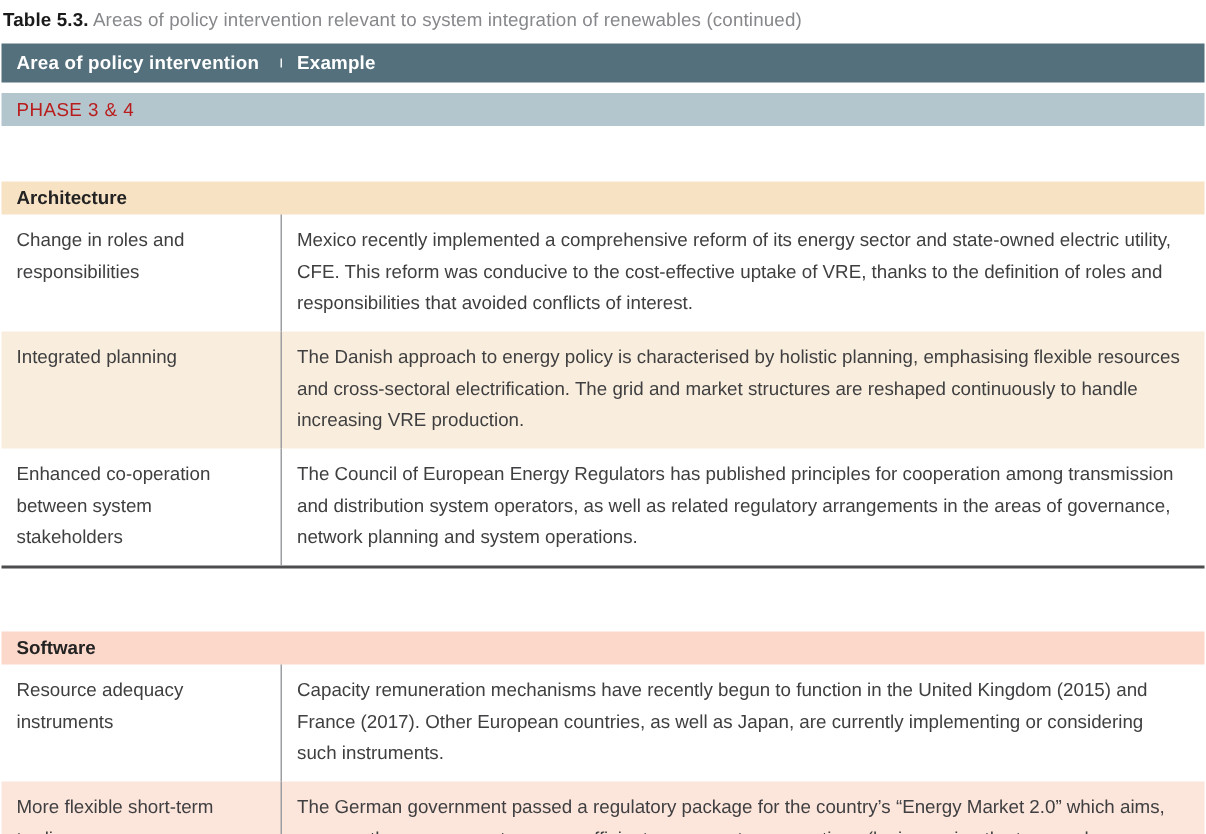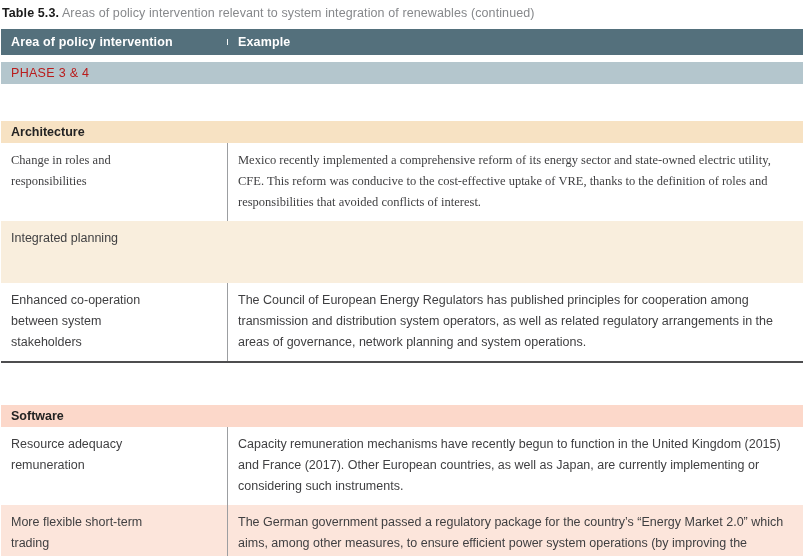--- a/index.html
+++ b/index.html
@@ -17,21 +17,21 @@
     height: 29px;
     font-size: 12.5px;
     letter-spacing: 0.1px;
   }
   .cap-label { font-weight: bold; color: #1a1a1a; }
   .cap-text  { color: var(--caption-gray, #86888b); }
 
   
   .tbl { width: 802px; margin-left: 1px; }
 
-  .row { display: grid; grid-template-columns: 186px 1fr; gap: 40px; }
+  .row { display: grid; grid-template-columns: 186px 1fr; }
 
   
   .row.head {
     background: var(--header-bg, #54707c);
     height: 26px;
     align-items: center;
   }
   .hcell {
     color: #ffffff; font-weight: bold; font-size: 12.5px;
     padding-left: 10px; letter-spacing: 0.15px;
@@ -62,21 +62,21 @@
   .row.data .c1 {
     padding: 7px 18px 8px 10px; line-height: 21px;
   }
   .row.data .c2 {
     padding: 7px 14px 8px 10px; line-height: 21px;
     border-left: 1px solid var(--divider, #9c9ea1);
   }
   .row.data.tintA { background: var(--arch-tint, #f9eedd); }
   .row.data.tintS { background: var(--soft-tint, #fce5db); }
 
-  .rA1 { min-height: 65px; font-family: Liberation Serif, serif; }
+  .rA1 { min-height: 65px; }
   .rA2 { min-height: 62px; }
   .rA3 { min-height: 66px; }
   .rS1 { min-height: 64px; }
   .rS2 { min-height: 80px; }
 
   .hrule { height: 2px; background: var(--dark-border, #4d4d4f); }
 </style>
 </head>
 <body>
 
@@ -108,37 +108,38 @@
       <div class="c2"></div>
     </div>
 
     <div class="row data rA1">
       <div class="c1">Change in roles and responsibilities</div>
       <div class="c2">Mexico recently implemented a comprehensive reform of its energy sector and state-owned electric utility, CFE. This reform was conducive to the cost-effective uptake of VRE, thanks to the definition of roles and responsibilities that avoided conflicts of interest.</div>
     </div>
 
     <div class="row data tintA rA2">
       <div class="c1">Integrated planning</div>
+      <div class="c2">The Danish approach to energy policy is characterised by holistic planning, emphasising flexible resources and cross-sectoral electrification. The grid and market structures are reshaped continuously to handle increasing VRE production.</div>
     </div>
 
     <div class="row data rA3">
       <div class="c1">Enhanced co-operation between system stakeholders</div>
       <div class="c2">The Council of European Energy Regulators has published principles for cooperation among transmission and distribution system operators, as well as related regulatory arrangements in the areas of governance, network planning and system operations.</div>
     </div>
 
     <div class="hrule"></div>
     <div class="spacer11"></div>
 
     <div class="row sect soft">
       <div class="c1">Software</div>
       <div class="c2"></div>
     </div>
 
     <div class="row data rS1">
-      <div class="c1">Resource adequacy remuneration</div>
+      <div class="c1">Resource adequacy instruments</div>
       <div class="c2">Capacity remuneration mechanisms have recently begun to function in the United Kingdom (2015) and France (2017). Other European countries, as well as Japan, are currently implementing or considering such instruments.</div>
     </div>
 
     <div class="row data tintS rS2">
       <div class="c1">More flexible short-term trading</div>
       <div class="c2">The German government passed a regulatory package for the country’s “Energy Market 2.0” which aims, among other measures, to ensure efficient power system operations (by improving the temporal accuracy of price signals), to ensure security of supply, and to open the market to demand-side management, electric vehicles and storage.</div>
     </div>
 
   </div>
 </div>

